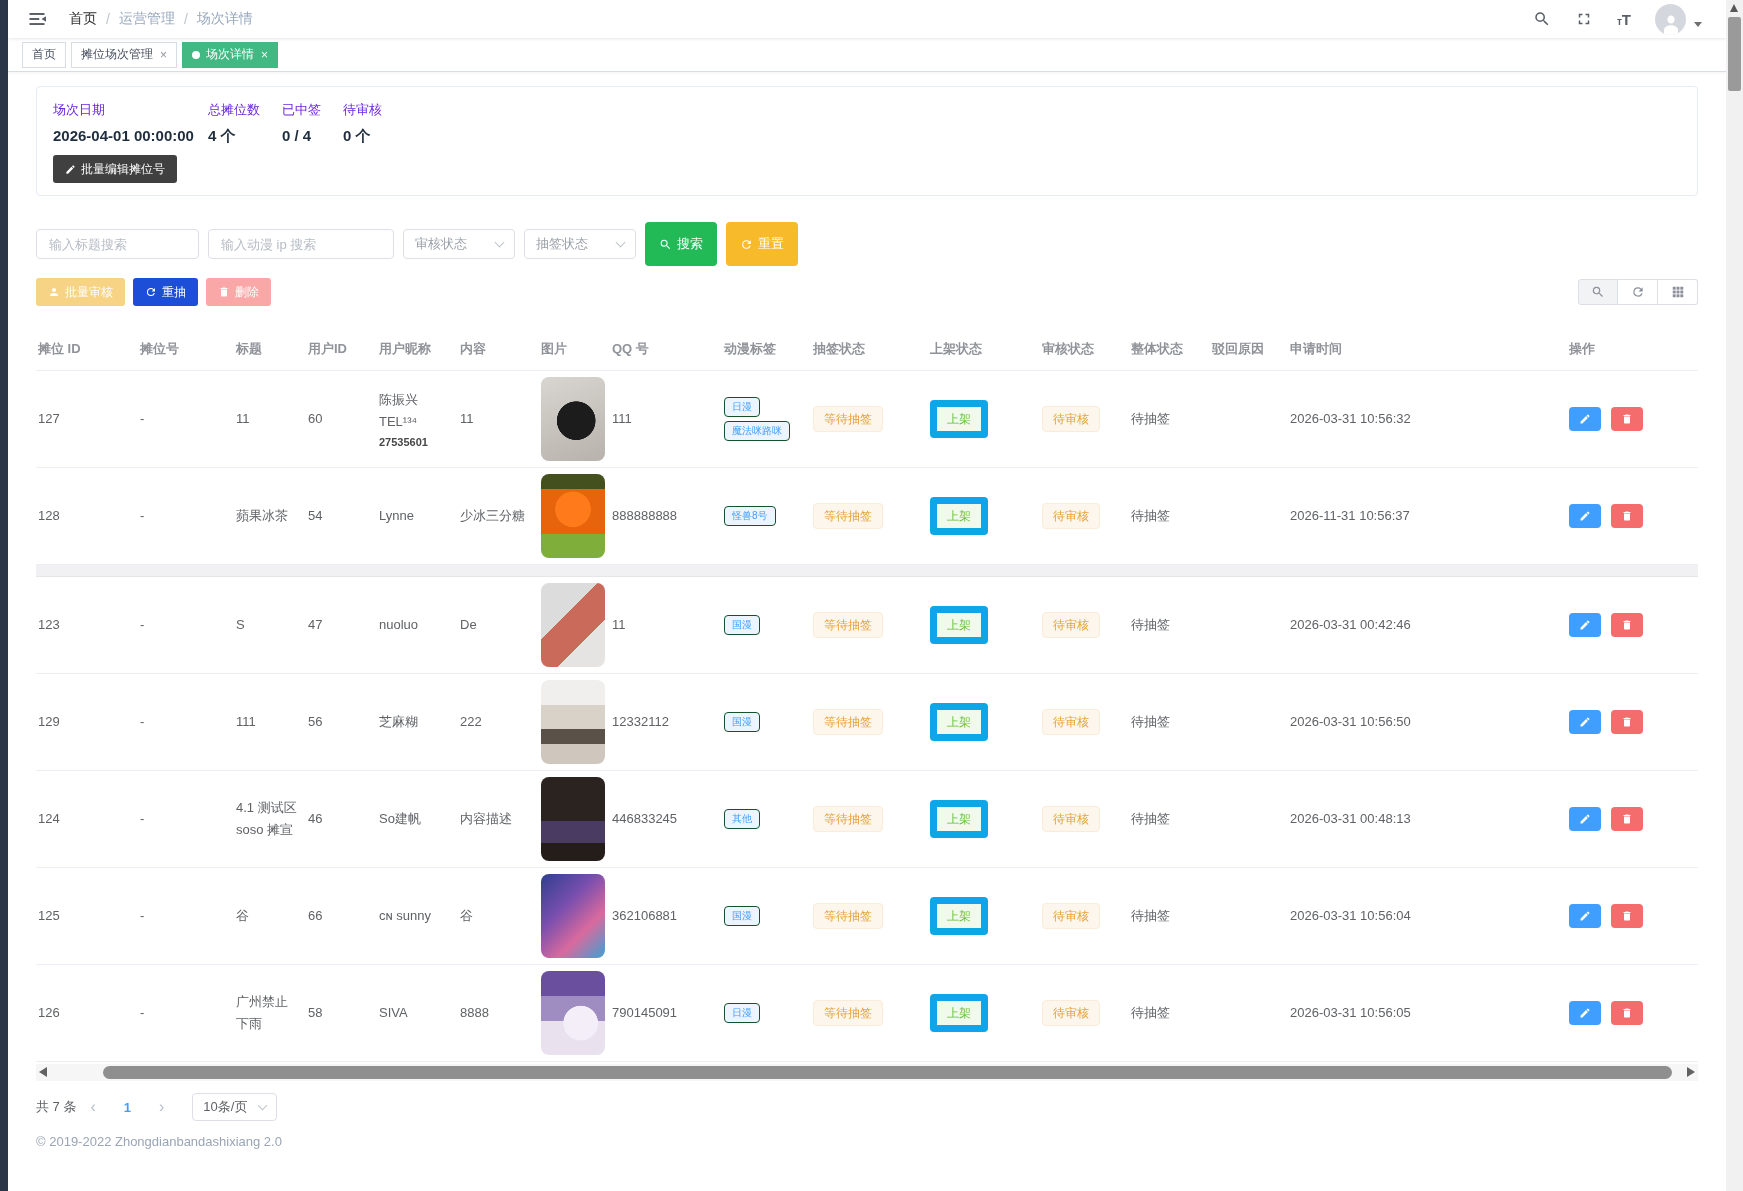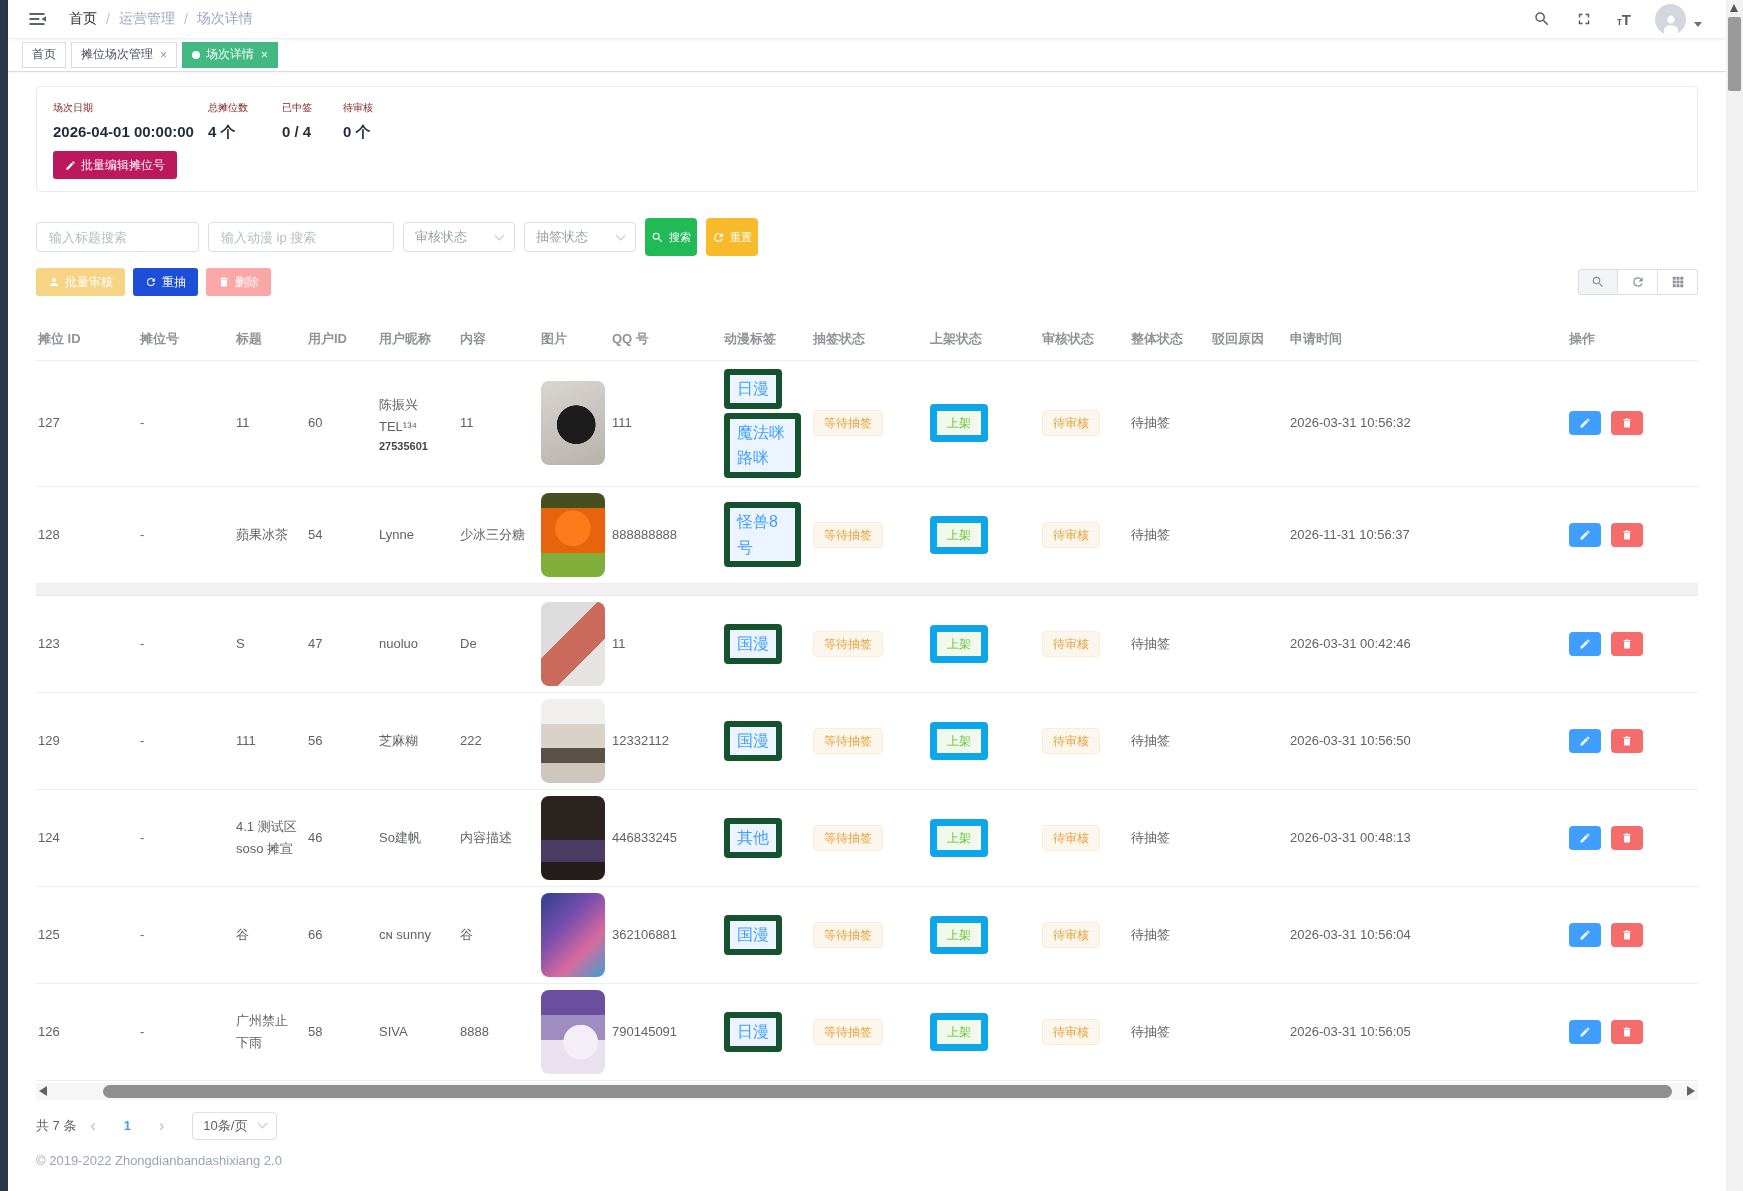--- a/index.html
+++ b/index.html
@@ -46,38 +46,38 @@
   .tag-close { margin-left:7px; font-size:12px; color:#909399; cursor:pointer; }
   .tag-item.active .tag-close { color:#fff; }
 
   .main { padding:14px 28px 0; }
 
   
   .sumcard { border:1px solid #e6ebf5; border-radius:4px; padding:14px 16px 12px; background:#fff; }
   .sum-fields { display:flex; }
   .sum-field { }
   .sum-f1 { width:155px; } .sum-f2 { width:74px; } .sum-f3 { width:61px; }
-  .sum-label { font-size:10px; color:#7f1d1d; margin-bottom:8px; }
+  .sum-label { font-size:13px; color:#6d28d9; margin-bottom:8px; }
   .sum-value { font-size:15px; color:#1f2d3d; font-weight:700; }
-  .btn-editno { margin-top:9px; background:#be185d; color:#fff; border:none; border-radius:3px;
+  .btn-editno { margin-top:9px; background:#404040; color:#fff; border:none; border-radius:3px;
     height:28px; padding:12px 12px; font-size:12px; display:inline-flex; align-items:center; gap:5px; cursor:pointer; }
 
   
   .filters { display:flex; gap:9px; margin-top:26px; align-items:center; }
   .inp { width:163px; height:30px; border:1px solid #dcdfe6; border-radius:4px; padding:0 12px;
     font-size:13px; color:#606266; outline:none; background:#fff; }
   .inp::placeholder { color:#b6bcc6; }
   .inp.ip { width:186px; }
   .select { width:112px; height:30px; border:1px solid #dcdfe6; border-radius:4px; display:flex;
     align-items:center; justify-content:space-between; padding:0 11px; font-size:13px; color:#9aa0a9;
     background:#fff; cursor:pointer; }
   .chev { width:7px; height:7px; border-right:1.5px solid #c0c4cc; border-bottom:1.5px solid #c0c4cc;
     transform:rotate(45deg); margin-top:-4px; }
-  .btn { height:38px; border:none; border-radius:4px; color:#fff; font-size:11px;
-    display:inline-flex; align-items:center; gap:5px; padding:0 6px; cursor:pointer; }
+  .btn { height:44px; border:none; border-radius:4px; color:#fff; font-size:13px;
+    display:inline-flex; align-items:center; gap:5px; padding:0 14px; cursor:pointer; }
   .btn-search { background:#21ba57; }
   .btn-reset { background:#f7ba2a; }
 
   
   .bulkbar { margin-top:12px; display:flex; align-items:center; }
   .btn-sm { height:28px; font-size:12px; padding:0 12px; border-radius:3px;align-items:center; }
   .btn-audit { background:#f6d385; }
   .btn-redraw { background:#1d4ed8; margin-left:8px; }
   .btn-delete { background:#f9a7a7; margin-left:8px; }
   .toolgroup { margin-left:auto; display:flex; }
@@ -88,22 +88,22 @@
   .tool.last { border-radius:0 3px 3px 0; }
 
   
   table { width:100%; border-collapse:collapse; table-layout:fixed; margin-top:22px; font-size:13px; }
   th { color:#909399; font-weight:700; text-align:left; padding:12px 6px 12px 2px;
     border-bottom:1px solid #ebeef5; font-size:13px; white-space:nowrap; overflow:hidden; }
   td { padding:6px 6px 6px 2px; border-bottom:1px solid #ebeef5; color:#606266; height:96px;
     vertical-align:middle; overflow:hidden; line-height:1.7; }
   td.band { height:12px; background:#f1f1f3; padding:0; border-bottom:1px solid #e6e6e9; }
   .nick-sub { font-size:11px; font-weight:700; color:#474747; margin-top:2px; line-height:1.2; }
-  .tag-blue { display:inline-block; background:#ecf5ff; border:6px solid #14532d; color:#409eff;
-    border-radius:4px; padding:1px 7px; font-size:16px; margin:2px 4px 2px 0; line-height:1.6; }
+  .tag-blue { display:inline-block; background:#ecf5ff; border:1px solid #14532d; color:#409eff;
+    border-radius:4px; padding:1px 7px; font-size:10px; margin:2px 4px 2px 0; line-height:1.6; }
   .badge { display:inline-block; padding:3px 10px; border-radius:4px; font-size:12px; line-height:1.5; white-space:nowrap; }
   .badge-warn { background:#fdf6ec; color:#e6a23c; border:1px solid #faecd8; }
   .badge-success { background:#f0f9eb; color:#67c23a; border:7px solid #0ea5e9; }
   .thumb { width:64px; height:84px; border-radius:8px; }
   .thumb-1 { background:radial-gradient(circle at 55% 52%, #1c1c1c 0 34%, rgba(0,0,0,0) 35%),
              linear-gradient(160deg,#d9d5d0,#b7b2ac); }
   .thumb-2 { background:radial-gradient(circle at 50% 42%, #ff7a1a 0 30%, rgba(0,0,0,0) 31%),
              linear-gradient(180deg,#44511f 0 18%, #e8640c 18% 72%, #7fae3a 72%); }
   .thumb-3 { background:linear-gradient(135deg,#dcdcdc 0 38%, #c96a5a 38% 68%, #e6e4e2 68%); }
   .thumb-4 { background:linear-gradient(180deg,#f0efee 0 30%, #d9d2c9 30% 58%, #5a5248 58% 76%, #cfc7bd 76%); }

